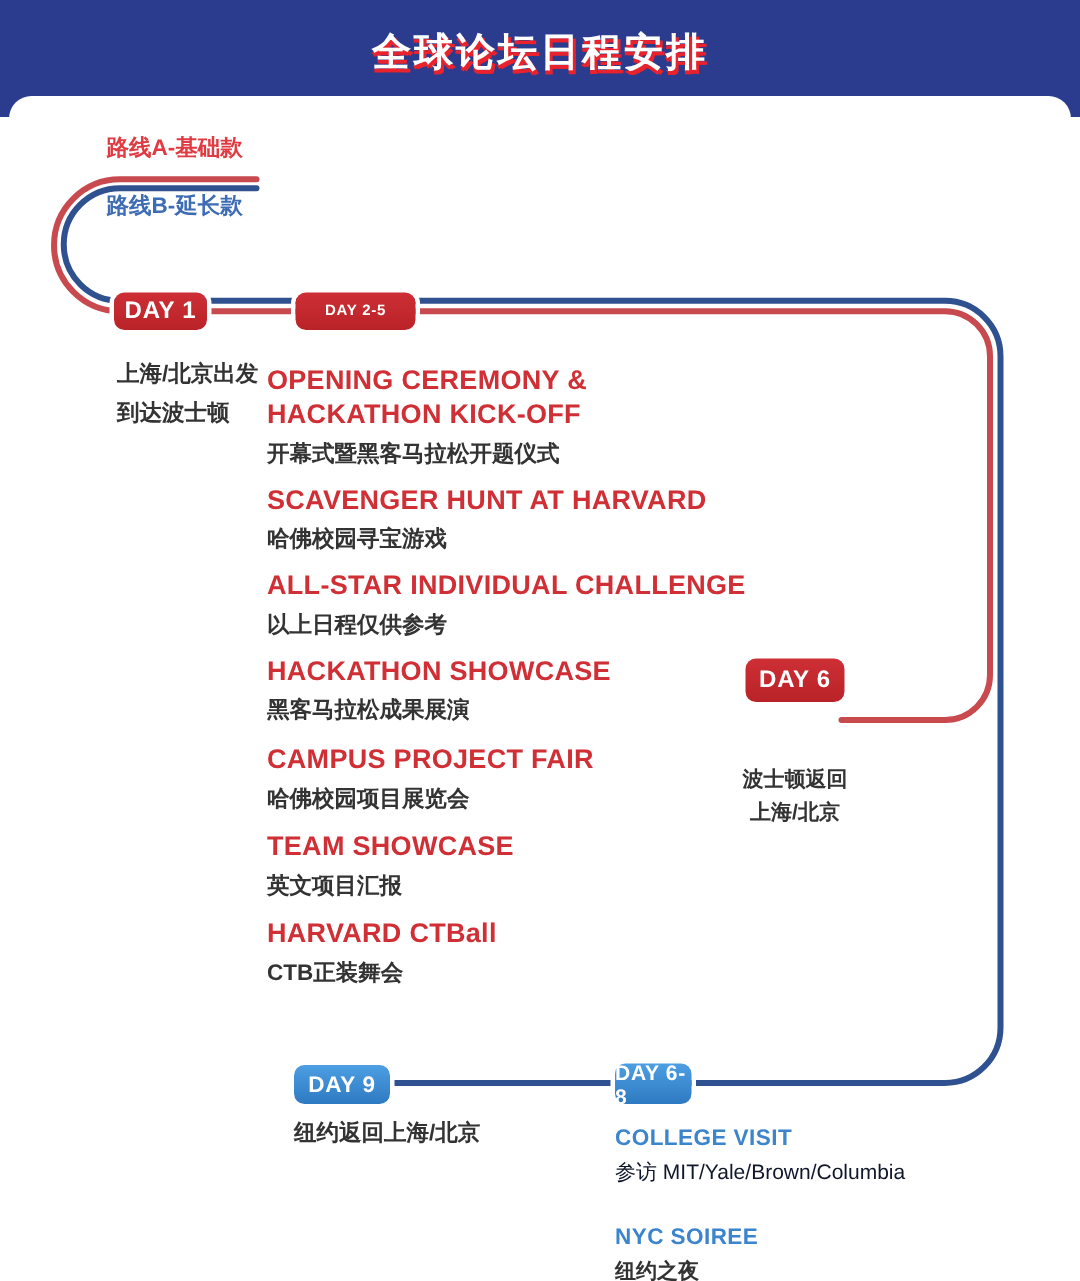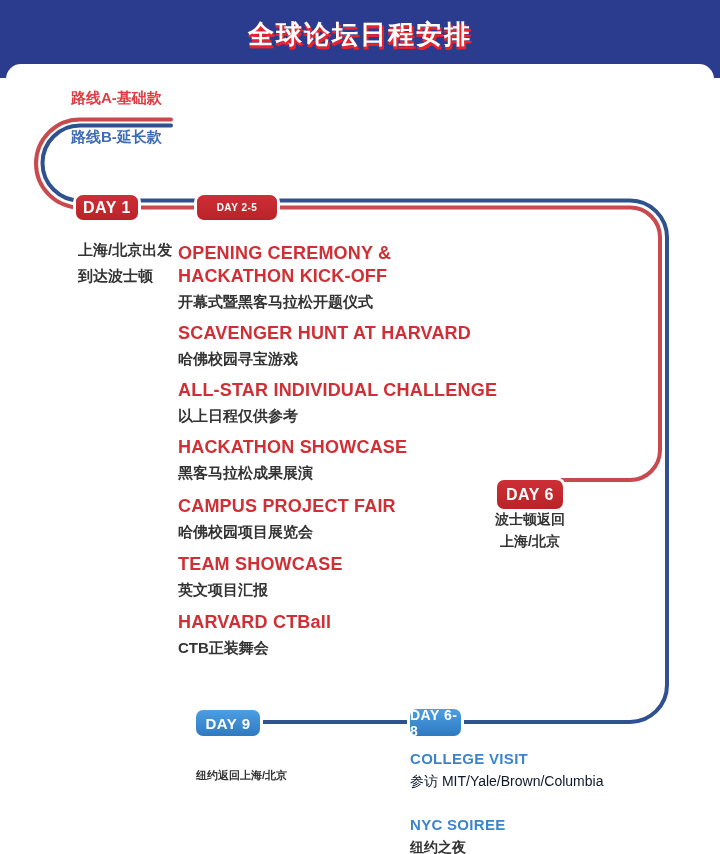--- a/index.html
+++ b/index.html
@@ -30,29 +30,29 @@
     color:var(--route-b-label,#3d6cb5);}
 
   
   .badge{position:absolute;display:flex;align-items:center;justify-content:center;
     color:#ffffff;font-weight:800;border-radius:7px;box-shadow:0 0 0 3px #ffffff;
     letter-spacing:0.5px;}
   .badge.red{background:linear-gradient(180deg,#cd2f35,var(--red-badge,#b92328));}
   .badge.blue{background:linear-gradient(180deg,var(--blue-badge-top,#4d9ee2),var(--blue-badge-bottom,#2e7ac2));}
   .b-day1{left:76px;top:195px;width:62px;height:25px;font-size:16px;}
   .b-day25{left:197px;top:195px;width:80px;height:25px;font-size:10px;}
-  .b-day6{left:497px;top:480px;width:66px;height:29px;font-size:16px;}
+  .b-day6{left:497px;top:439px;width:66px;height:29px;font-size:16px;}
   .b-day9{left:196px;top:710px;width:64px;height:26px;font-size:15px;}
   .b-day68{left:410px;top:709px;width:51px;height:27px;font-size:14px;}
 
   
   .note{position:absolute;font-weight:700;color:var(--dark-text,#333333);}
   .day1-notes{left:78px;top:237px;font-size:15px;line-height:26px;}
   .day6-notes{left:478px;top:508px;width:104px;text-align:center;font-size:14px;line-height:22px;}
-  .day9-note{left:196px;top:768px;font-size:11px;}
+  .day9-note{left:196px;top:746px;font-size:15px;}
 
   
   .event{position:absolute;left:178px;}
   .event-title{font-size:18px;font-weight:800;line-height:23px;letter-spacing:0.2px;
     color:var(--red-text,#d02f35);}
   .event-zh{margin-top:5px;font-size:15px;font-weight:700;color:var(--dark-text,#333333);}
   .e0{top:242px;} .e1{top:322px;} .e2{top:379px;} .e3{top:436px;}
   .e4{top:495px;} .e5{top:553px;} .e6{top:611px;}
 
   

